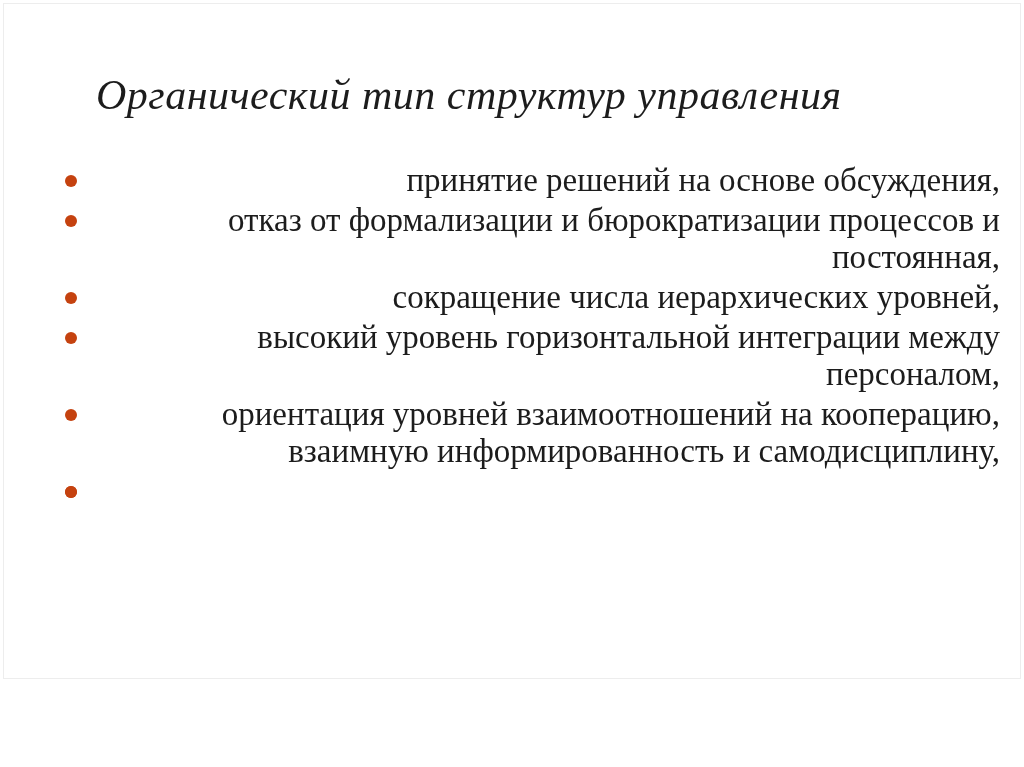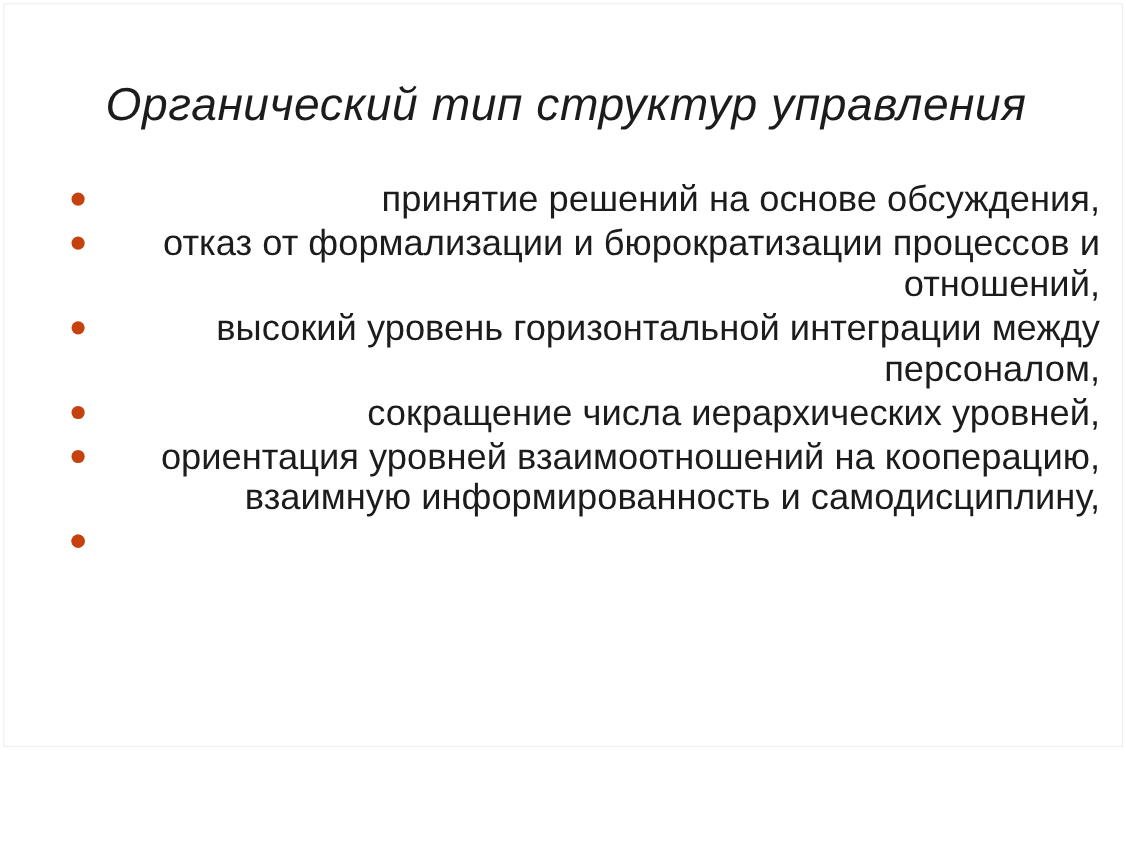--- a/index.html
+++ b/index.html
@@ -6,21 +6,21 @@
     margin: 0;
     padding: 0;
     background: #ffffff;
   }
   .slide {
     position: relative;
     width: 1024px;
     height: 682px;
     background: var(--background, #ffffff);
     overflow: hidden;
-    font-family: Liberation Sans, sans-serif;
+    font-family: Liberation Serif, serif;
   }
   .frame {
     position: absolute;
     inset: 3px;
     border: 1px solid var(--border, #ededed);
     pointer-events: none;
   }
   .title {
     position: absolute;
     left: 96px;
@@ -71,29 +71,29 @@
 
   <h1 class="title">Органический тип структур управления</h1>
 
   <ul class="bullets">
     <li>
       <span class="dot"></span>
       <span>принятие решений на основе обсуждения,</span>
     </li>
     <li>
       <span class="dot"></span>
-      <span>отказ от формализации и бюрократизации процессов и отношений,</span>
+      <span>отказ от формализации и бюрократизации процессов и постоянная,</span>
+    </li>
+    <li>
+      <span class="dot"></span>
+      <span>сокращение числа иерархических уровней,</span>
     </li>
     <li>
       <span class="dot"></span>
       <span>высокий уровень горизонтальной интеграции между персоналом,</span>
-    </li>
-    <li>
-      <span class="dot"></span>
-      <span>сокращение числа иерархических уровней,</span>
     </li>
     <li>
       <span class="dot"></span>
       <span>ориентация уровней взаимоотношений на кооперацию, взаимную информированность и самодисциплину,</span>
     </li>
     <li>
       <span class="dot"></span>
     </li>
     <li>
       <span class="dot"></span>

